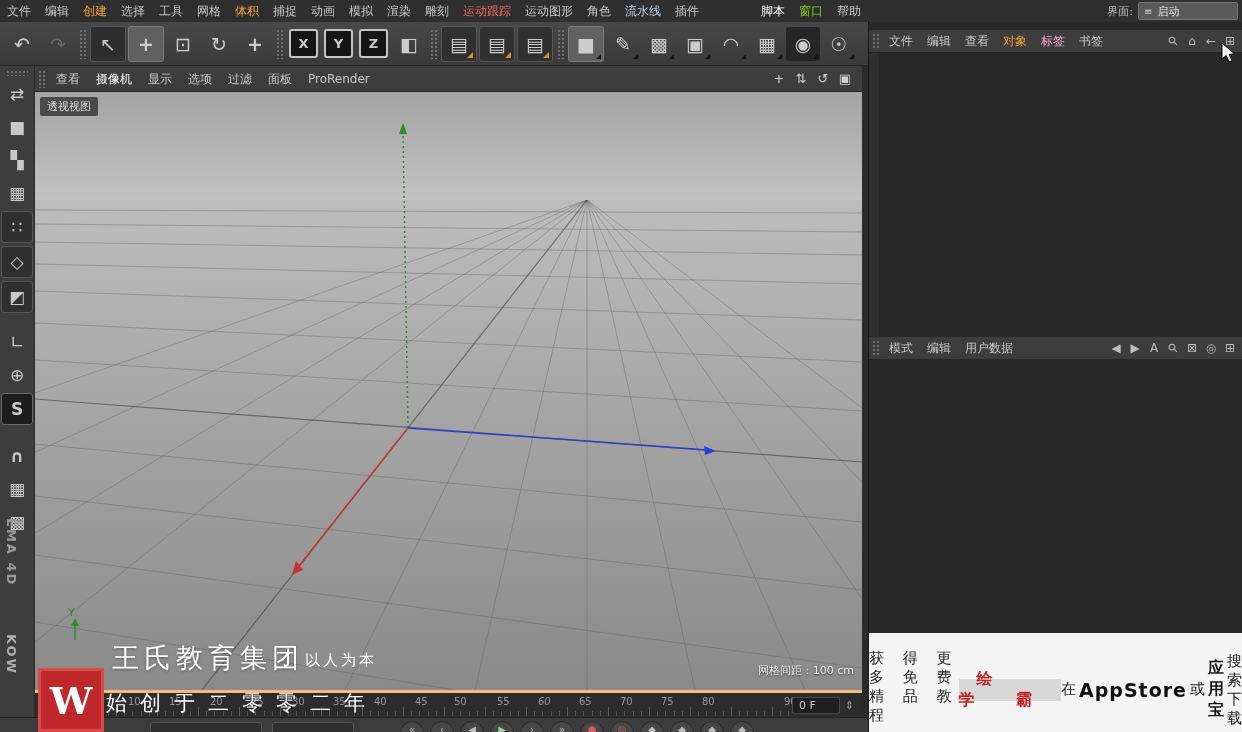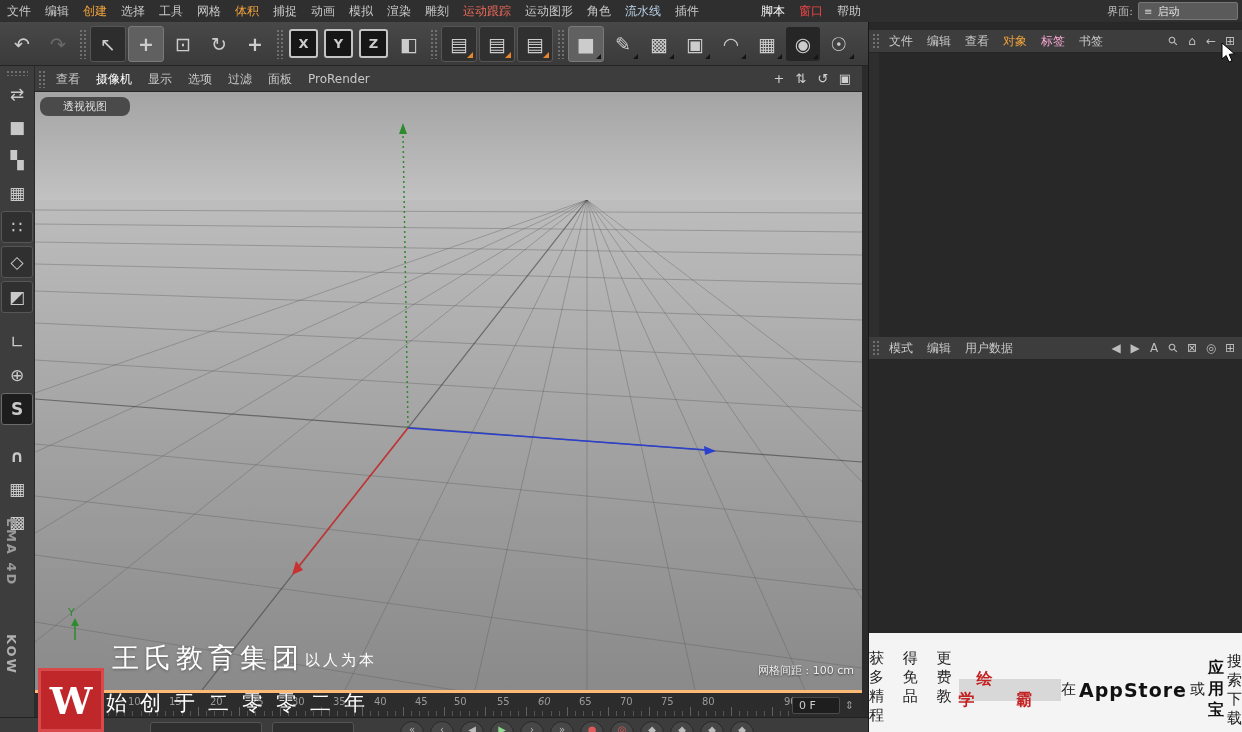--- a/index.html
+++ b/index.html
@@ -77,21 +77,21 @@
   
   #vp-menu{position:absolute;left:35px;top:66px;width:827px;height:26px;background:#3d3d3d;
            display:flex;align-items:center;font-size:12px;color:#c8c8c8;border-bottom:1px solid #262626;box-sizing:border-box;}
   #vp-menu-items{display:flex;align-items:center;}
   #vp-menu-items .mitem{padding:0 8px;line-height:26px;}
   #vp-nav{margin-left:auto;display:flex;align-items:center;gap:4px;padding-right:8px;}
   #vp-nav .item{width:18px;height:18px;display:flex;align-items:center;justify-content:center;
                 font-size:13px;color:#cfcfcf;}
   #viewport{position:absolute;left:35px;top:92px;width:827px;height:598px;overflow:hidden;}
   #view-label{position:absolute;left:5px;top:5px;background:rgba(58,58,58,0.85);color:#dddddd;
-              font-size:11px;padding:2px 23px;border-radius:8px;}
+              font-size:11px;padding:2px 7px;border-radius:2px;}
   #grid-spacing{position:absolute;right:8px;bottom:12px;color:#f0f0f0;font-size:11px;
                 text-shadow:0 1px 2px rgba(0,0,0,0.65);}
   
   #timeline{position:absolute;left:35px;top:690px;width:827px;height:27px;background:#2c2c2c;
             border-top:3px solid #fdba74;box-sizing:border-box;}
   #tl-marker{position:absolute;left:5px;top:5px;width:19px;height:15px;background:#5cb85c;
              border-radius:2px;border:1px solid #2e6e2e;}
   #ruler-numbers span{position:absolute;top:3px;font-size:10px;color:#9a9a9a;}
   #tl-ticks{position:absolute;left:40px;width:720px;bottom:1px;height:5px;
             background:repeating-linear-gradient(to right,#555 0 1px,transparent 1px 8.2px);}
@@ -164,21 +164,21 @@
         <span class="mitem ic-menu-animate">动画</span>
         <span class="mitem ic-menu-simulate">模拟</span>
         <span class="mitem ic-menu-render">渲染</span>
         <span class="mitem ic-menu-sculpt">雕刻</span>
         <span class="mitem ic-menu-motion-tracker" style="color: rgb(239, 106, 90);">运动跟踪</span>
         <span class="mitem ic-menu-mograph">运动图形</span>
         <span class="mitem ic-menu-character">角色</span>
         <span class="mitem ic-menu-pipeline" style="color: rgb(188, 211, 232);">流水线</span>
         <span class="mitem ic-menu-plugins">插件</span>
         <span class="mitem ic-menu-script" style="color: rgb(255, 255, 255); margin-left: 48px;">脚本</span>
-        <span class="mitem ic-menu-window" style="color: #ef4444;">窗口</span>
+        <span class="mitem ic-menu-window" style="color: #84cc16;">窗口</span>
         <span class="mitem ic-menu-help">帮助</span>
       </div>
     <div id="menubar-right">
       <span id="iface-label">界面:</span>
       <div id="iface-dd">
         <span class="bars">≡</span>
         <span>启动</span>
       </div>
     </div>
   </div>

